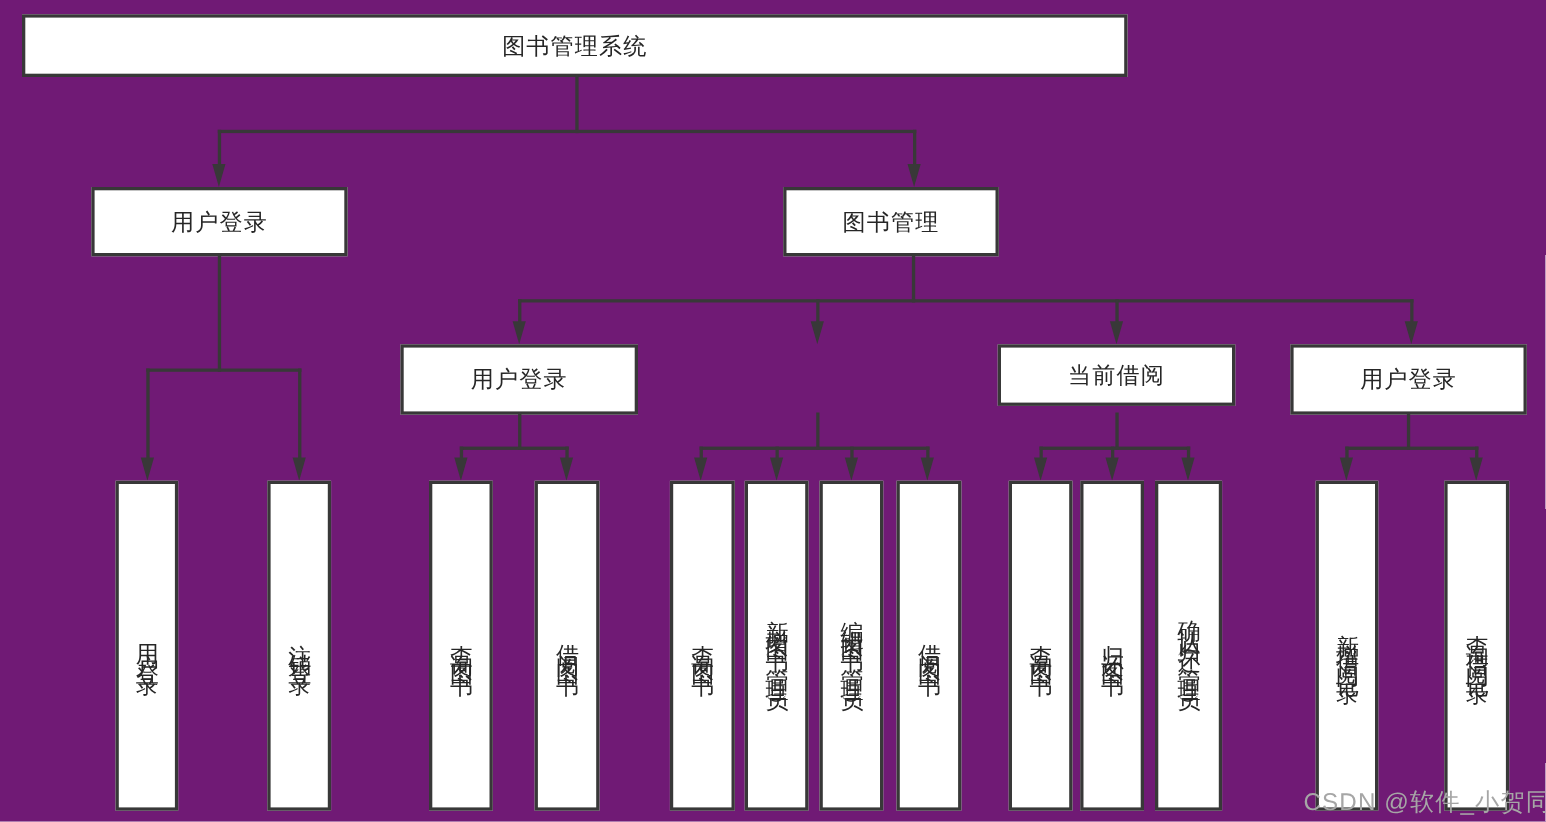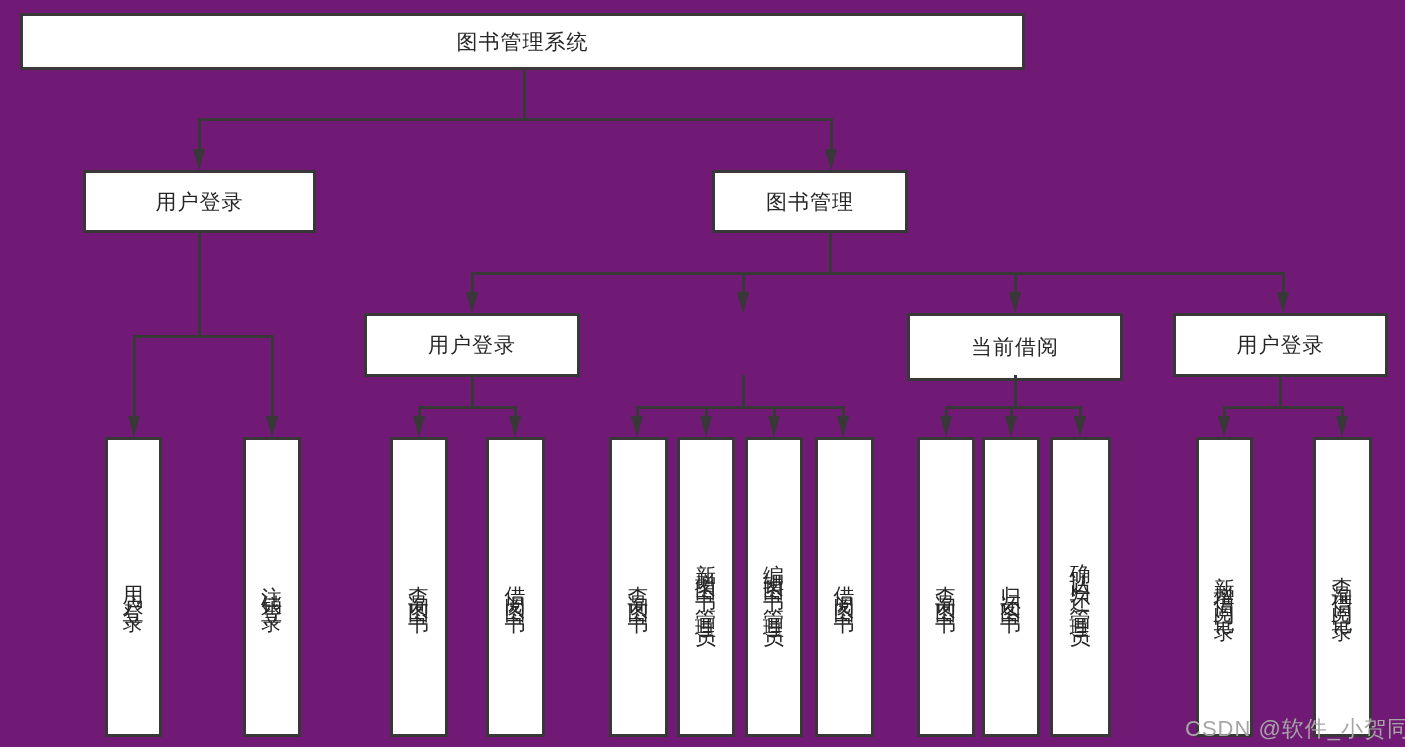--- a/index.html
+++ b/index.html
@@ -78,21 +78,21 @@
   <div class="vline" style="left:471px;top:272px;height:22px;"></div>
   <div class="vline" style="left:742px;top:272px;height:22px;"></div>
   <div class="vline" style="left:1014px;top:272px;height:22px;"></div>
   <div class="vline" style="left:1282px;top:272px;height:22px;"></div>
   <div class="arrow" style="left:466px;top:292px;"></div>
   <div class="arrow" style="left:737px;top:292px;"></div>
   <div class="arrow" style="left:1009px;top:292px;"></div>
   <div class="arrow" style="left:1277px;top:292px;"></div>
 
   <div class="box" style="left:364px;top:313px;width:216px;height:64px;">用户登录</div>
-  <div class="box" style="left:907px;top:313px;width:216px;height:68px;">当前借阅</div>
+  <div class="box" style="left:907px;top:313px;width:216px;height:56px;">当前借阅</div>
   <div class="box" style="left:1173px;top:313px;width:215px;height:64px;">用户登录</div>
 
   <div class="vline" style="left:471px;top:375px;height:34px;"></div>
   <div class="hline" style="left:418px;top:406px;width:99px;"></div>
   <div class="vline" style="left:418px;top:406px;height:12px;"></div>
   <div class="vline" style="left:514px;top:406px;height:12px;"></div>
   <div class="arrow" style="left:413px;top:416px;"></div>
   <div class="arrow" style="left:509px;top:416px;"></div>
 
   <div class="vline" style="left:742px;top:375px;height:34px;"></div>

